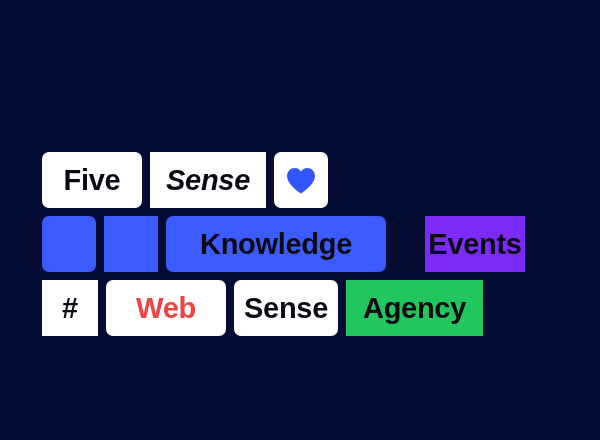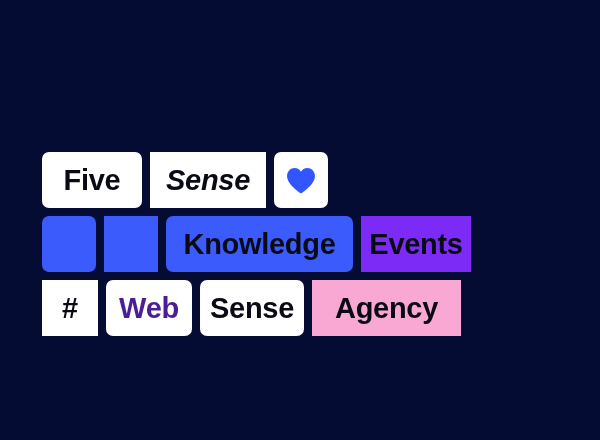--- a/index.html
+++ b/index.html
@@ -91,35 +91,35 @@
           <span style="color: rgb(51, 85, 255); display: block;">
             <svg class="heart-icon" viewBox="0 0 32 29" xmlns="http://www.w3.org/2000/svg" aria-hidden="true">
               <path d="M16 28.5 C16 28.5 1 19.2 1 9.7 C1 4.7 4.8 1 9.3 1 C12.2 1 14.7 2.6 16 5.1 C17.3 2.6 19.8 1 22.7 1 C27.2 1 31 4.7 31 9.7 C31 19.2 16 28.5 16 28.5 Z" fill="currentColor"></path>
             </svg>
           </span>
         </div>
       </div>
       <div class="tag-row">
         <div class="tag rounded empty" style="background: rgb(59, 91, 253); color: rgb(10, 10, 20); width: 54px;"></div>
         <div class="tag empty" style="background: rgb(59, 91, 253); color: rgb(10, 10, 20); width: 54px;"></div>
-        <div class="tag rounded" style="background: rgb(59, 91, 253); color: rgb(10, 10, 20); width: 187px;">
+        <div class="tag rounded" style="background: rgb(59, 91, 253); color: rgb(10, 10, 20); width: 220px;">
           <span>Knowledge</span>
         </div>
-        <div class="tag" style="background: rgb(123, 43, 245); color: rgb(10, 10, 20); width: 110px;">
+        <div class="tag" style="background: rgb(123, 43, 245); color: rgb(10, 10, 20); width: 100px; margin-left: 31px;">
           <span>Events</span>
         </div>
       </div>
       <div class="tag-row">
         <div class="tag" style="background: rgb(255, 255, 255); color: rgb(10, 10, 20); width: 56px;">
           <span>#</span>
         </div>
-        <div class="tag rounded" style="background: rgb(255, 255, 255); color: #4c1d95; width: 86px;">
+        <div class="tag rounded" style="background: rgb(255, 255, 255); color: #ef4444; width: 120px;">
           <span>Web</span>
         </div>
         <div class="tag rounded" style="background: rgb(255, 255, 255); color: rgb(10, 10, 20); width: 104px;">
           <span>Sense</span>
         </div>
-        <div class="tag" style="background: #f9a8d4; color: rgb(10, 10, 20); width: 149px;">
+        <div class="tag" style="background: #22c55e; color: rgb(10, 10, 20); width: 137px;">
           <span>Agency</span>
         </div>
       </div>
     </div>
 </div>
 
 </body></html>

